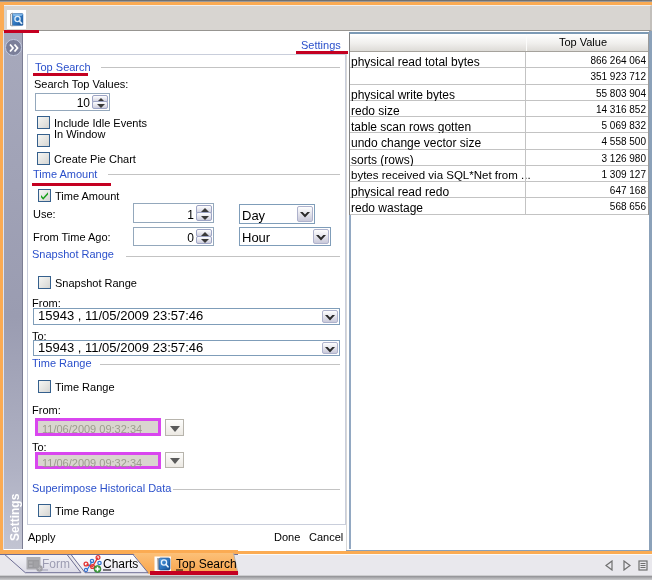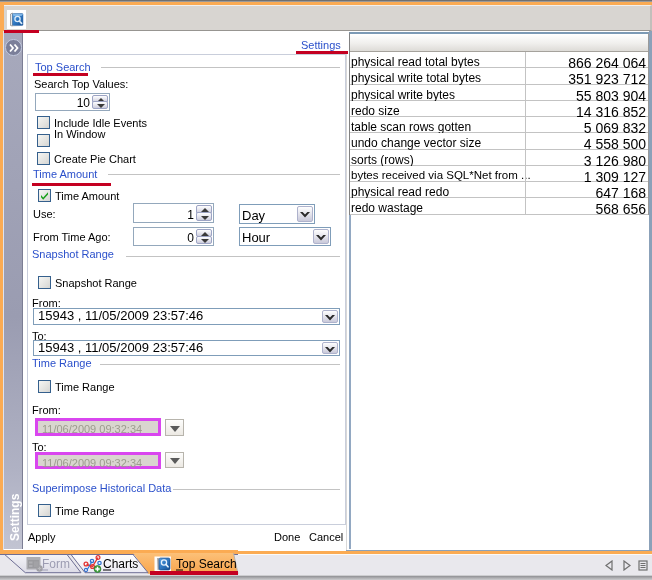--- a/index.html
+++ b/index.html
@@ -21,21 +21,21 @@
 .cbtn{position:absolute;right:1px;top:1px;bottom:1px;width:16px;border:1px solid #aeb2cc;border-radius:2px;background:linear-gradient(180deg,#fefefe 0%,#e7e7ee 45%,#c9c9da 100%)}
 .ctext{position:absolute;left:4px;top:3px;white-space:nowrap;font-size:13px}
 
 .dfield{position:absolute;border:3px solid #d946ef;background:#d9d6cf;color:#9c9c8e}
 .dbtn{position:absolute;width:19px;height:17px;border:1px solid #b7b4ac;background:linear-gradient(180deg,#fdfdfc,#ece9e3);}
 .dtri{position:absolute;left:4px;top:6px;width:0;height:0;border-left:5px solid transparent;border-right:5px solid transparent;border-top:6px solid #5a5a5a}
 .lbl{position:absolute;white-space:nowrap}
 
 .trow{position:absolute;left:350px;width:298px;height:17px;border-bottom:1px solid #c3c3c3;background:#fff}
 .tname{position:absolute;left:1px;top:3px;white-space:nowrap;font-size:12px}
-.tval{position:absolute;right:2px;top:3px;white-space:nowrap;font-size:14px}
+.tval{position:absolute;right:2px;top:3px;white-space:nowrap;font-size:10px}
 .tdiv{position:absolute;left:175px;top:0;bottom:0;width:1px;background:#c3c3c3}
 </style></head>
 <body>
 
 <div class="abs" style="left:0;top:0;width:652px;height:2px;background:#9a9a9a;border-top:1px solid #707070"></div>
 <div class="abs" style="left:0;top:2px;width:652px;height:3px;background:#fbab53"></div>
 <div class="abs" style="left:0;top:5px;width:4px;height:551px;background:#fbab53"></div>
 <div class="abs" style="left:2.5px;top:31px;width:1.5px;height:519px;background:#dfe3ee"></div>
 
 <div class="abs" style="left:4px;top:5px;width:648px;height:26px;background:#d8d5d1;border-bottom:1px solid #979591;border-top:1px solid #f2f0ee;border-right:2px solid #c2bfbb"></div>
@@ -265,28 +265,28 @@
 <svg class="abs" style="left:604px;top:560px" width="44" height="11" viewBox="0 0 44 11">
  <path d="M8 1 L8 10 L2 5.5 Z" fill="none" stroke="#6f6f6f" stroke-width="1.2"></path>
  <path d="M20 1 L20 10 L26 5.5 Z" fill="none" stroke="#6f6f6f" stroke-width="1.2"></path>
  <rect x="35" y="1" width="8" height="9" fill="none" stroke="#6f6f6f" stroke-width="1.2"></rect>
  <path d="M36.5 3.5 L41.5 3.5 M36.5 5.5 L41.5 5.5 M36.5 7.5 L41.5 7.5" stroke="#6f6f6f" stroke-width="1"></path>
 </svg>
 
 <div class="abs" style="left:349px;top:215px;width:1.5px;height:334px;background:#92a8c2"></div>
 <div class="abs" style="left:349px;top:32px;width:300px;height:183px;border-top:2px solid #7c9ab5;border-left:1px solid #828282;border-right:1px solid #9a9a9a;background:#fff"></div>
 <div class="abs" style="left:350px;top:34px;width:298px;height:18px;background:linear-gradient(180deg,#ffffff 0%,#f0efed 55%,#dddbd7 100%);border-bottom:1px solid #a5a29c">
+ <div class="abs" style="left:176px;top:0;width:122px;height:17px;border-left:1px solid #fcfcfb;text-align:center;line-height:17px;padding-right:9px">Top Value</div>
 </div>
 <div class="trow" style="top:52px;height:16px">
     <div class="tname">physical read total bytes</div>
     <div class="tdiv"></div>
     <div class="tval">866 264 064</div>
   </div>
 <div class="trow" style="top:68px;height:17px">
-    <div class="tname">physical write total bytes</div>
     <div class="tdiv"></div>
     <div class="tval">351 923 712</div>
   </div>
 <div class="trow" style="top:85px;height:16px">
     <div class="tname">physical write bytes</div>
     <div class="tdiv"></div>
     <div class="tval">55 803 904</div>
   </div>
 <div class="trow" style="top:101px;height:16px">
     <div class="tname">redo size</div>

